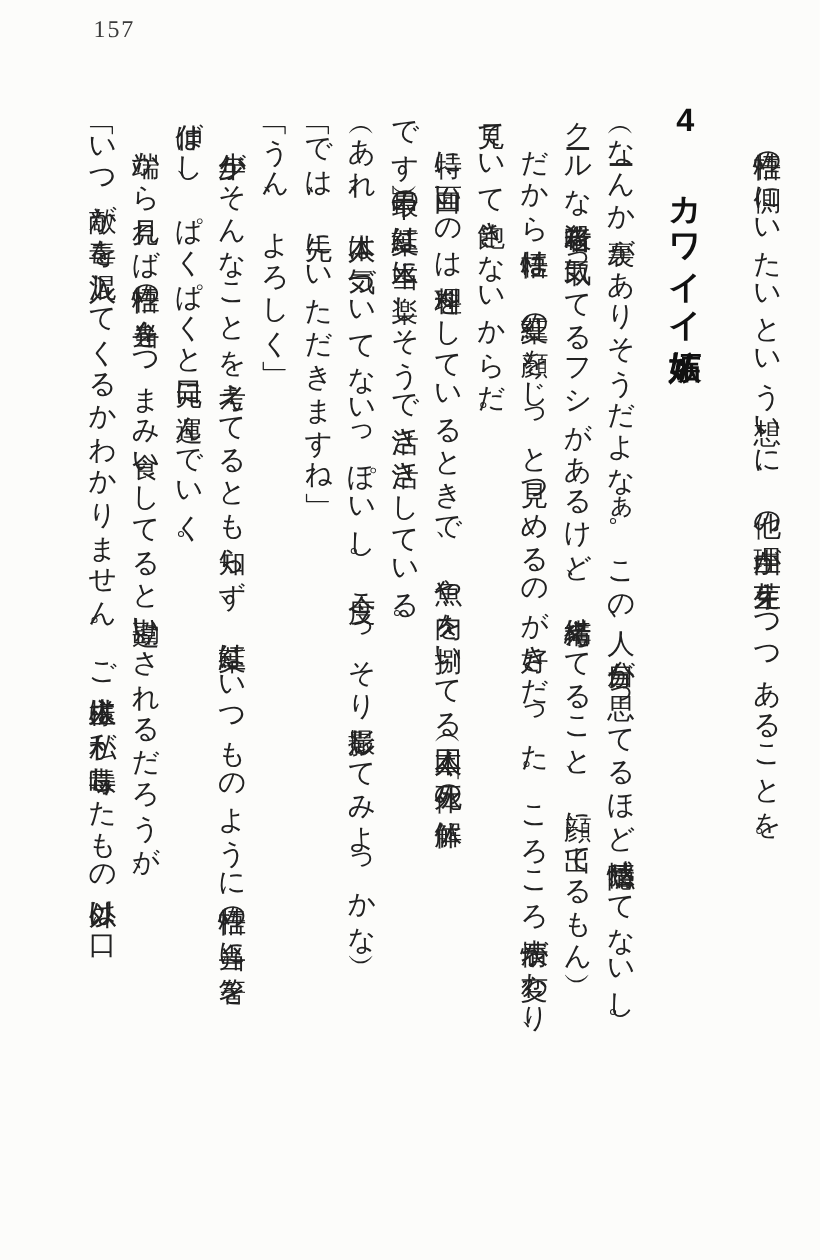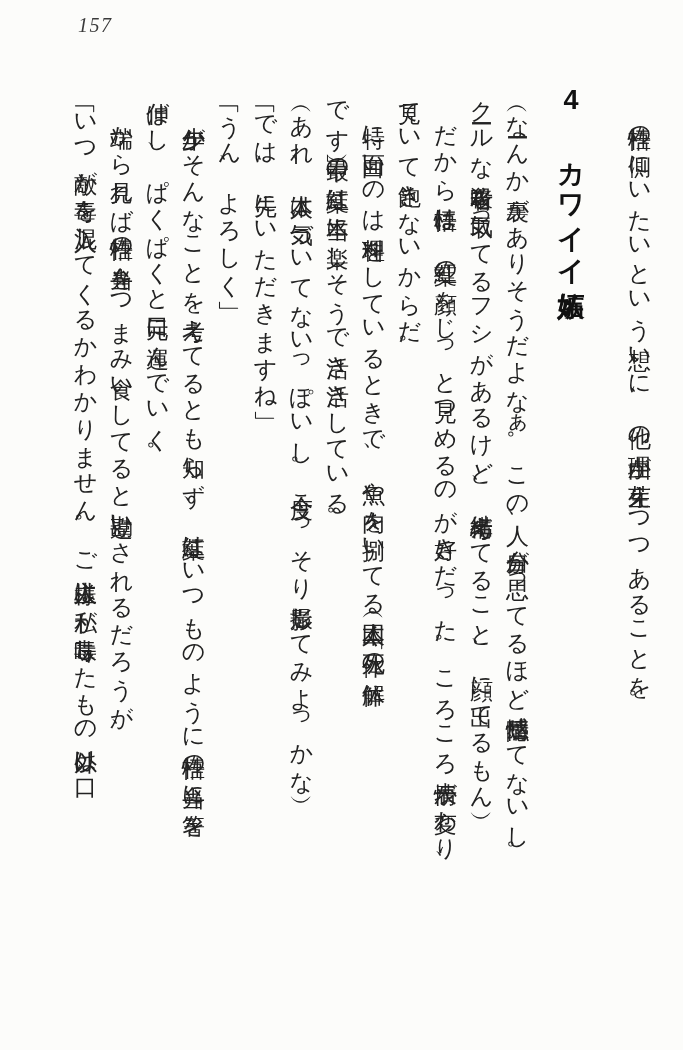--- a/index.html
+++ b/index.html
@@ -10,21 +10,20 @@
     background: #fcfcfa;
     overflow: hidden;
     color: #222;
     font-family: "Liberation Serif", serif;
   }
   .page-number {
     position: absolute;
     top: 14px;
     left: 78px;
     font-size: 20px;
-    font-style: italic;
     letter-spacing: 1.5px;
     color: #3a3a3a;
   }
   .vtext {
     position: absolute;
     top: 85px;
     right: 26px;
     height: 940px;
     writing-mode: vertical-rl;
     text-orientation: mixed;

